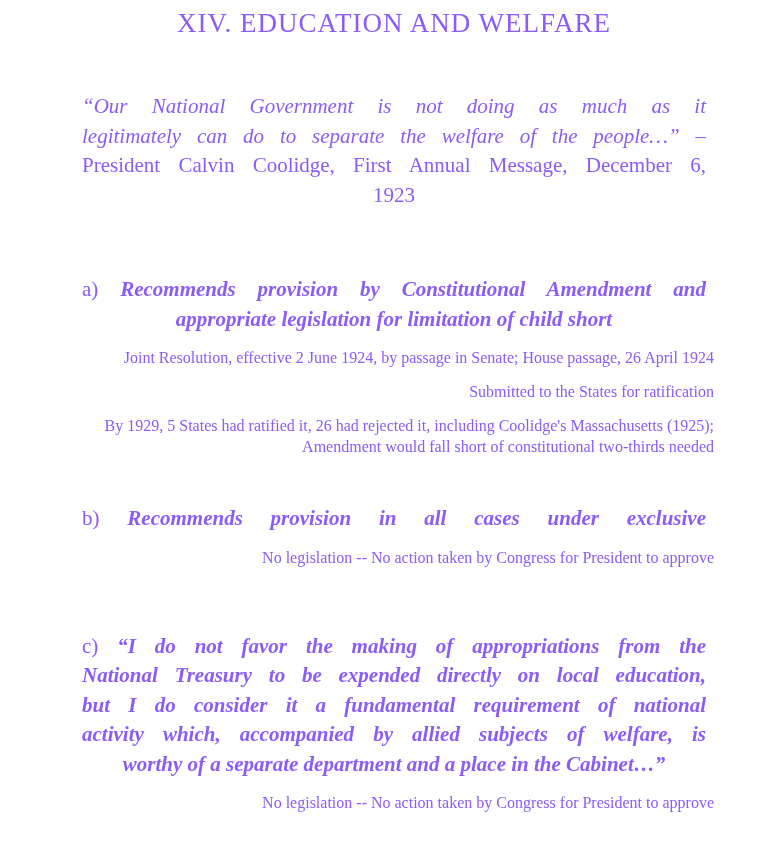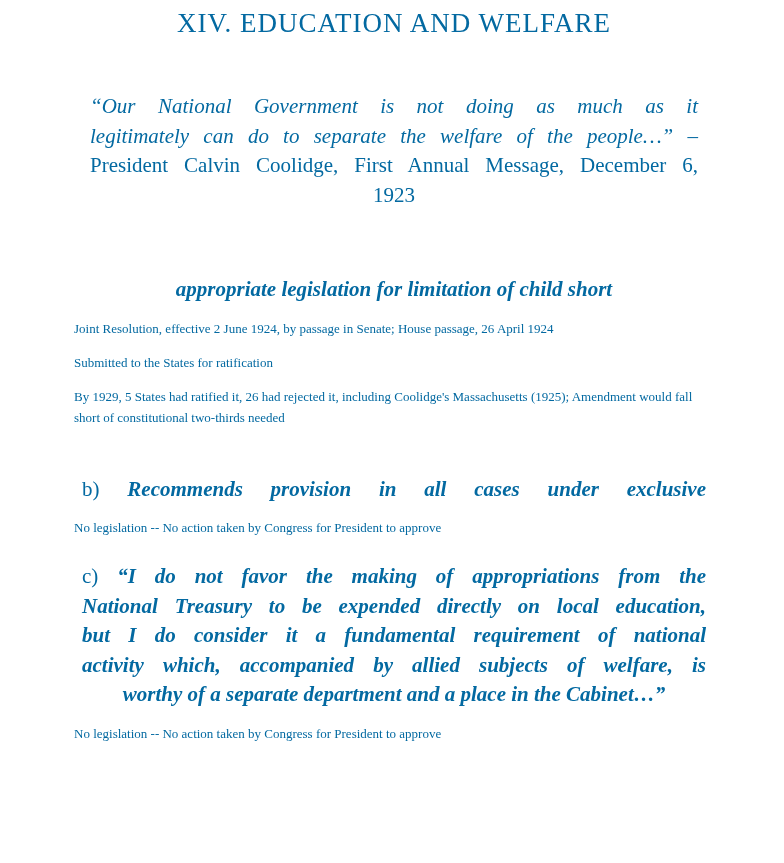--- a/index.html
+++ b/index.html
@@ -7,21 +7,21 @@
     padding: 0;
     background: #ffffff;
   }
   .page {
     position: relative;
     width: 784px;
     height: 863px;
     box-sizing: border-box;
     padding: 6px 78px 0 82px;
     background: #ffffff;
-    color: #0369a1;
+    color: #8b5cf6;
     font-family: "Liberation Serif", "DejaVu Serif", serif;
     overflow: hidden;
   }
   .title {
     font-size: 27px;
     line-height: 34px;
     font-weight: normal;
     letter-spacing: 1px;
     text-align: center;
     margin: 0 0 52px 0;
@@ -32,58 +32,59 @@
   }
   .jline {
     text-align: justify;
     text-align-last: justify;
     text-justify: inter-word;
   }
   .lline {
     text-align: center;
   }
   .quote-block {
-    margin: 8px;
+    margin: 0;
   }
   .q-italic { font-style: italic; }
   .q-regular { font-style: normal; }
   .section-a { margin-top: 65px; }
   .section-b { margin-top: 47px; }
-  .section-c { margin-top: 24px; }
+  .section-c { margin-top: 64px; }
   .heading-text {
     font-weight: bold;
     font-style: italic;
   }
   .section-label {
     font-weight: normal;
     font-style: normal;
   }
   .note {
-    font-size: 13px;
+    font-size: 16px;
     line-height: 21px;
-    text-align: left;
+    text-align: right;
     margin: 13px -8px 0 -8px;
   }
 </style>
 </head>
 <body>
 
 <div class="page">
 
   <h1 class="title">XIV. EDUCATION AND WELFARE</h1>
 
   <div class="quote-block bigtext">
     <div class="jline q-italic">“Our National Government is not doing as much as it</div>
     <div class="jline q-italic">legitimately can do to separate the welfare of the people…” –</div>
     <div class="jline q-regular">President Calvin Coolidge, First Annual Message, December 6,</div>
     <div class="lline q-regular">1923</div>
   </div>
 
   <div class="section section-a">
     <div class="bigtext">
+      <div class="jline"><span class="section-label">a)</span> <span class="heading-text">Recommends provision by Constitutional Amendment and</span></div>
       <div class="lline heading-text">appropriate legislation for limitation of child short</div>
     </div>
     <p class="note">Joint Resolution, effective 2 June 1924, by passage in Senate; House passage, 26 April 1924</p>
     <p class="note">Submitted to the States for ratification</p>
     <p class="note">By 1929, 5 States had ratified it, 26 had rejected it, including Coolidge's Massachusetts (1925); Amendment would fall short of constitutional two-thirds needed</p>
   </div>
 
   <div class="section section-b">
     <div class="bigtext">
       <div class="jline"><span class="section-label">b)</span> <span class="heading-text">Recommends provision in all cases under exclusive</span></div>

